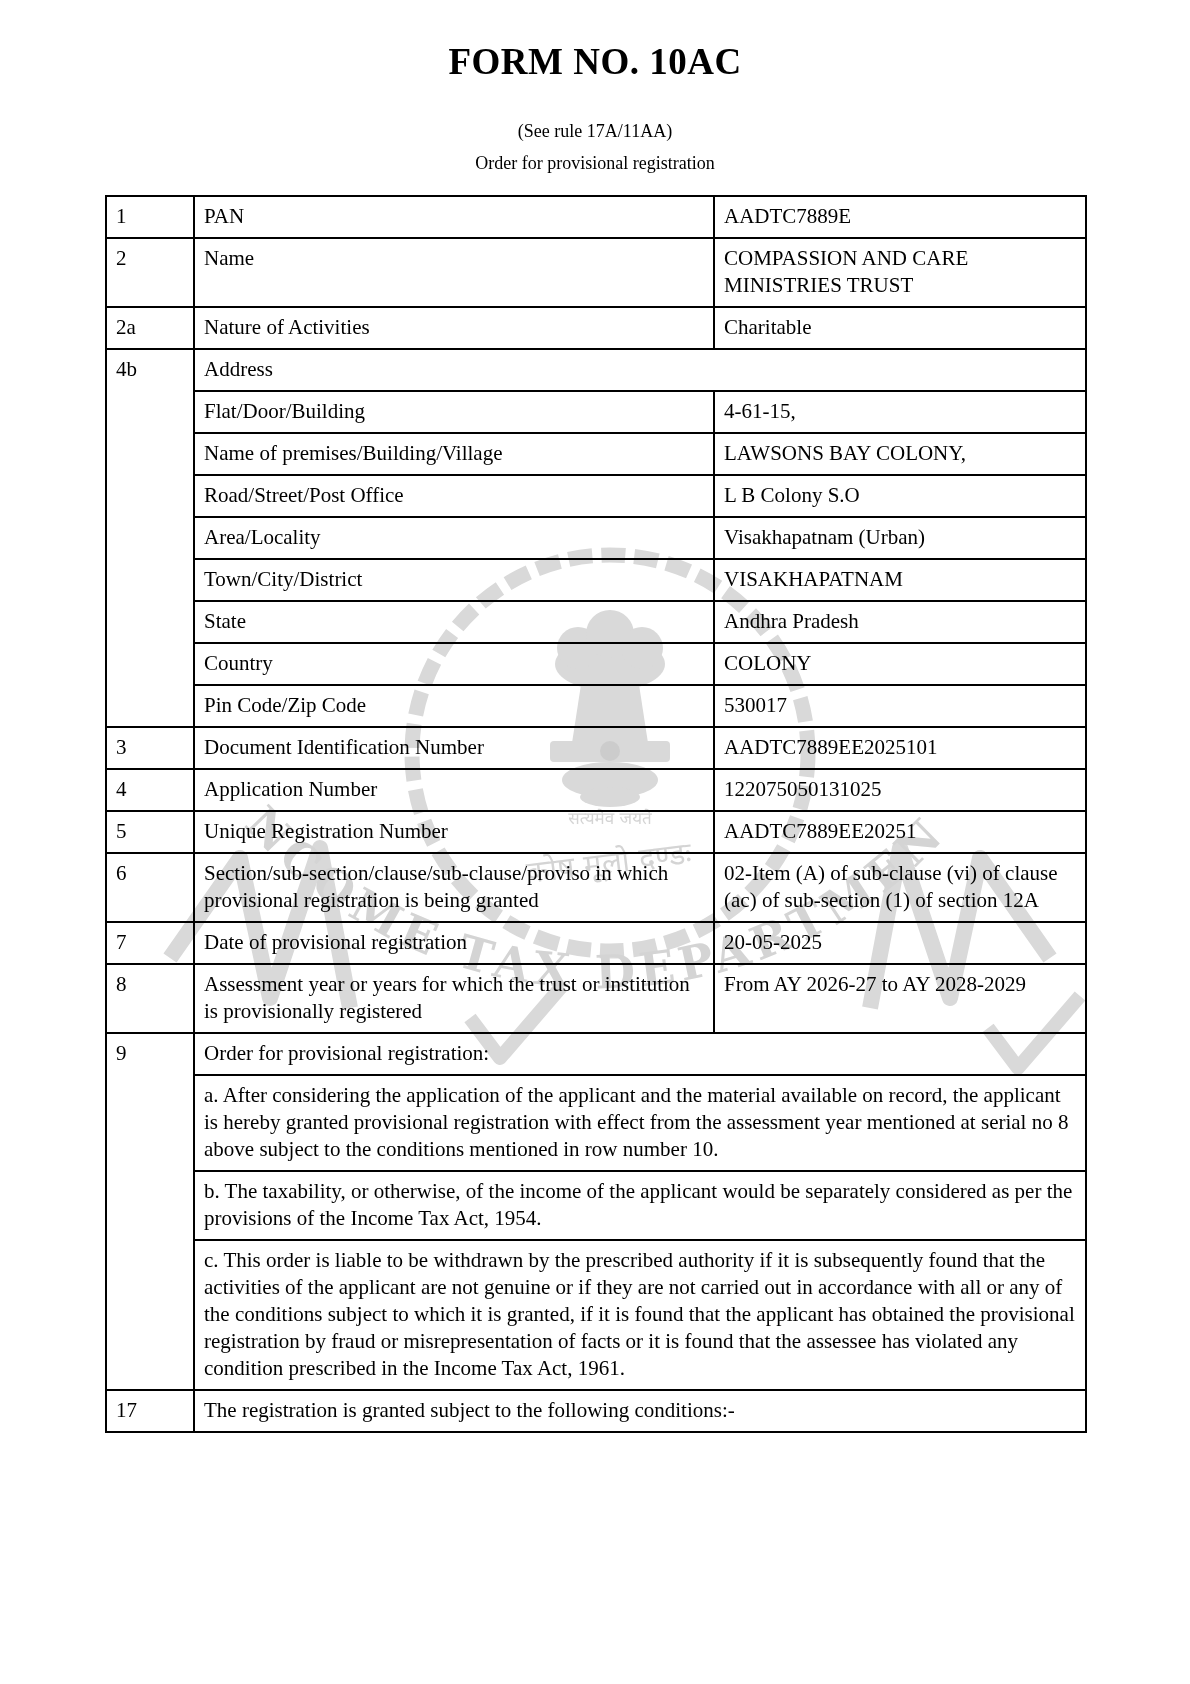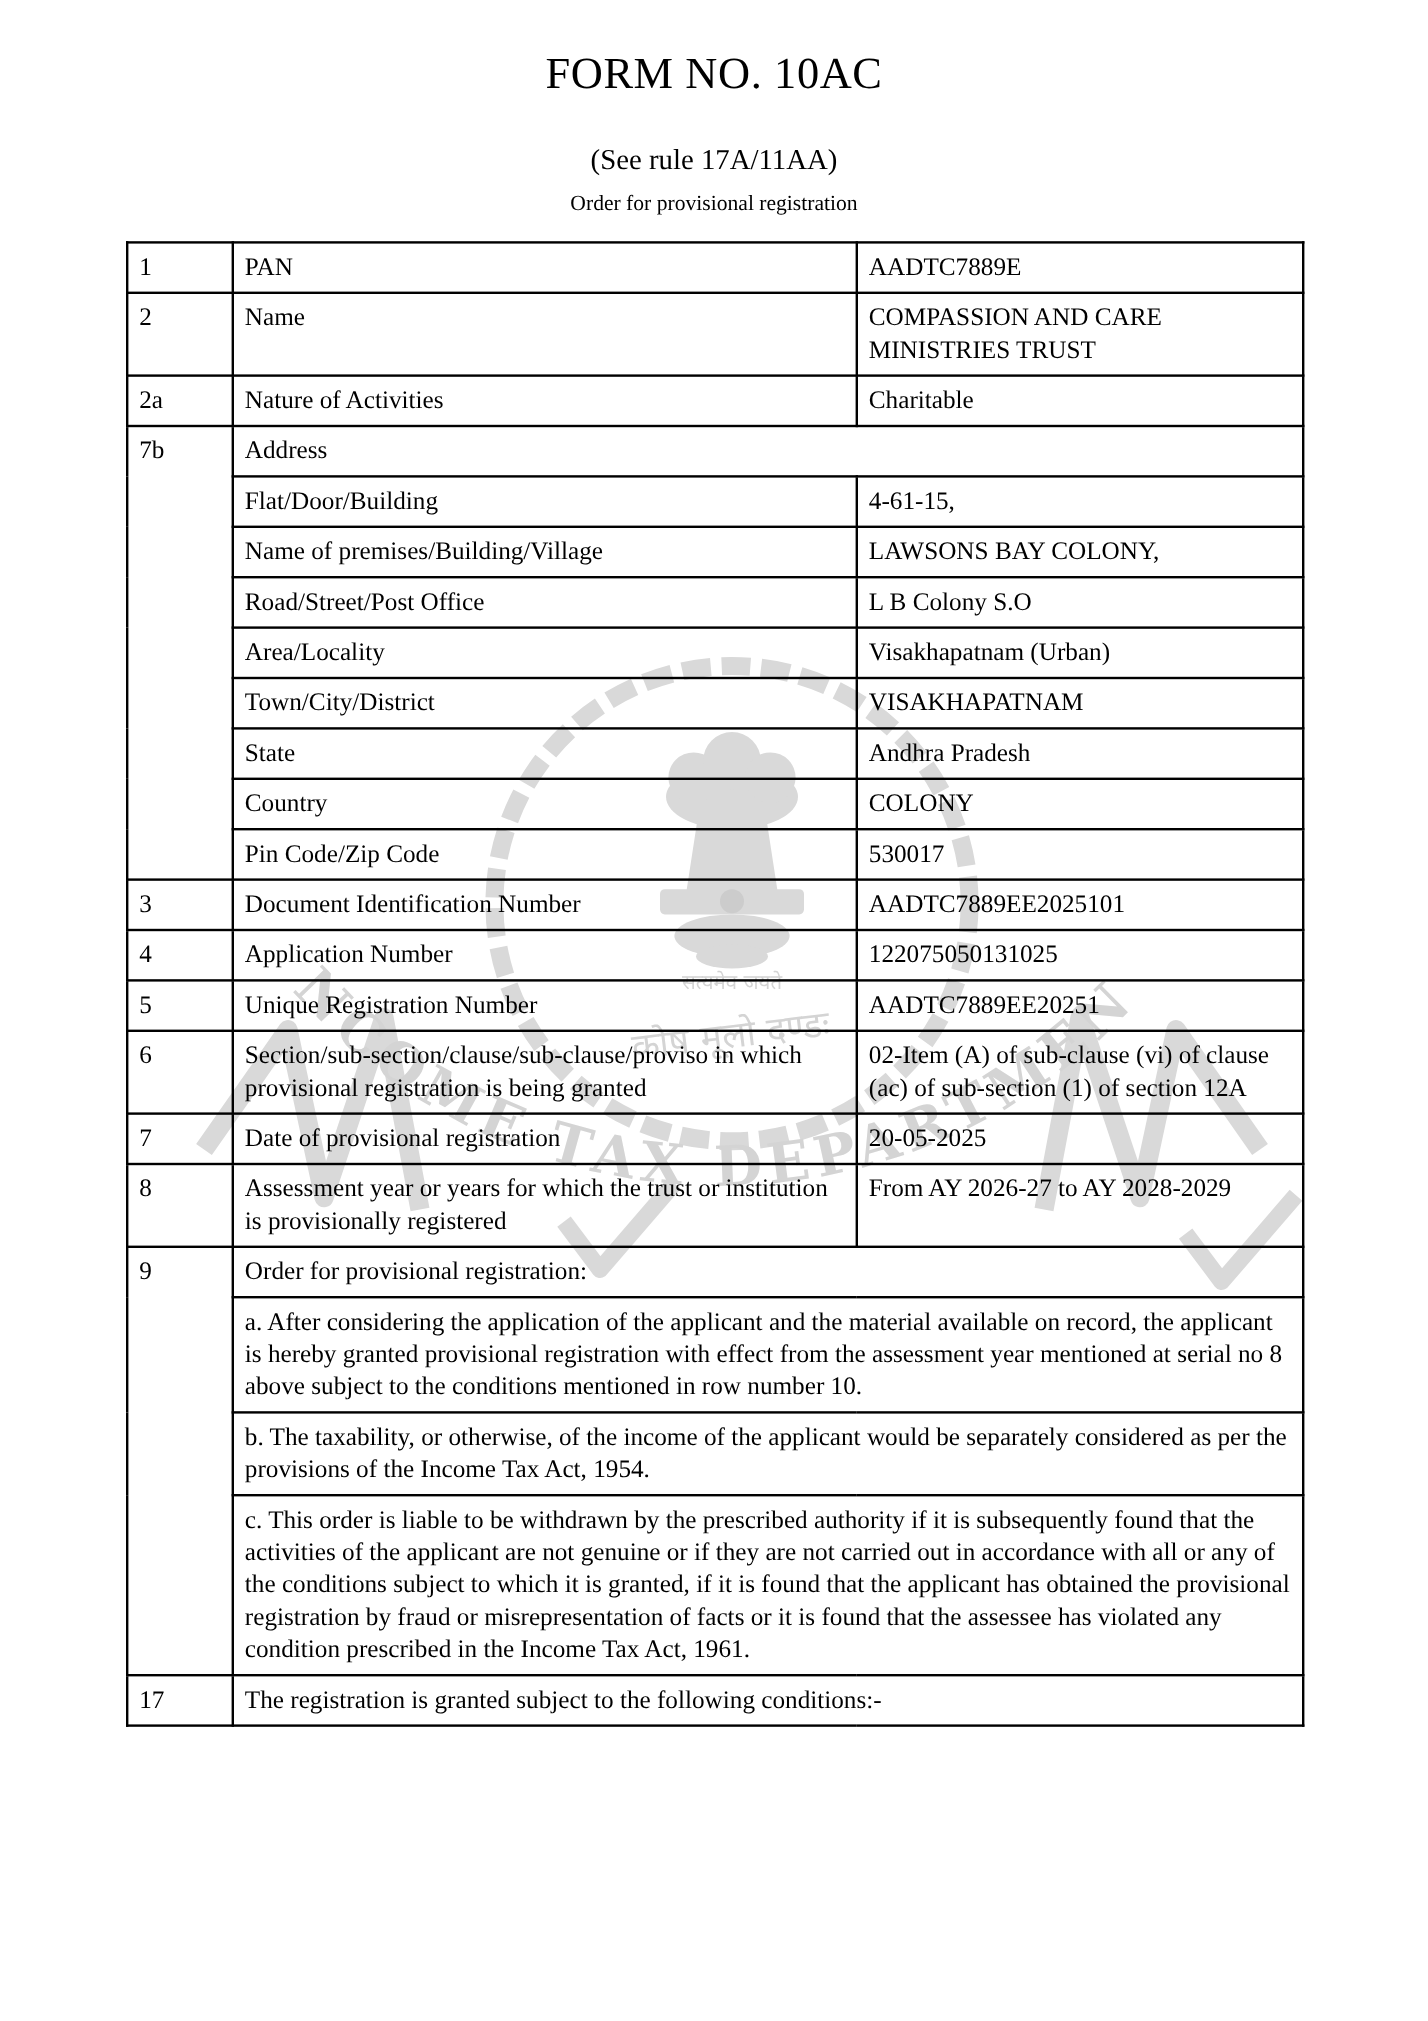--- a/index.html
+++ b/index.html
@@ -6,22 +6,22 @@
   .page{
     position:relative;
     width:1190px;
     height:1684px;
     background:#ffffff;
     overflow:hidden;
     font-family:"Liberation Serif", serif;
     color:#000;
   }
   .doc-header{text-align:center;padding-top:40px;position:relative;z-index:2;}
-  .doc-title{font-size:37px;font-weight:normal;letter-spacing:0.5px;}
-  .doc-rule{margin-top:38px;font-size:24px;}
+  .doc-title{font-size:37px;font-weight:bold;letter-spacing:0.5px;}
+  .doc-rule{margin-top:38px;font-size:18px;}
   .doc-order{margin-top:11px;font-size:18px;}
 
   .table-wrap{position:relative;z-index:1;margin:21px 0 0 105px;}
   table.form-table{
     border-collapse:collapse;
     width:980px;
     table-layout:fixed;
     background:transparent;
   }
   col.c1{width:88px;}
@@ -113,21 +113,21 @@
           <td>Name</td>
           <td>COMPASSION AND CARE MINISTRIES TRUST</td>
         </tr>
         <tr>
           <td class="sn">2a</td>
           <td>Nature of Activities</td>
           <td>Charitable</td>
         </tr>
 
         <tr>
-          <td class="sn" rowspan="9">7b</td>
+          <td class="sn" rowspan="9">4b</td>
           <td colspan="2">Address</td>
         </tr>
         <tr>
           <td>Flat/Door/Building</td>
           <td>4-61-15,</td>
         </tr>
         <tr>
           <td>Name of premises/Building/Village</td>
           <td>LAWSONS BAY COLONY,</td>
         </tr>

